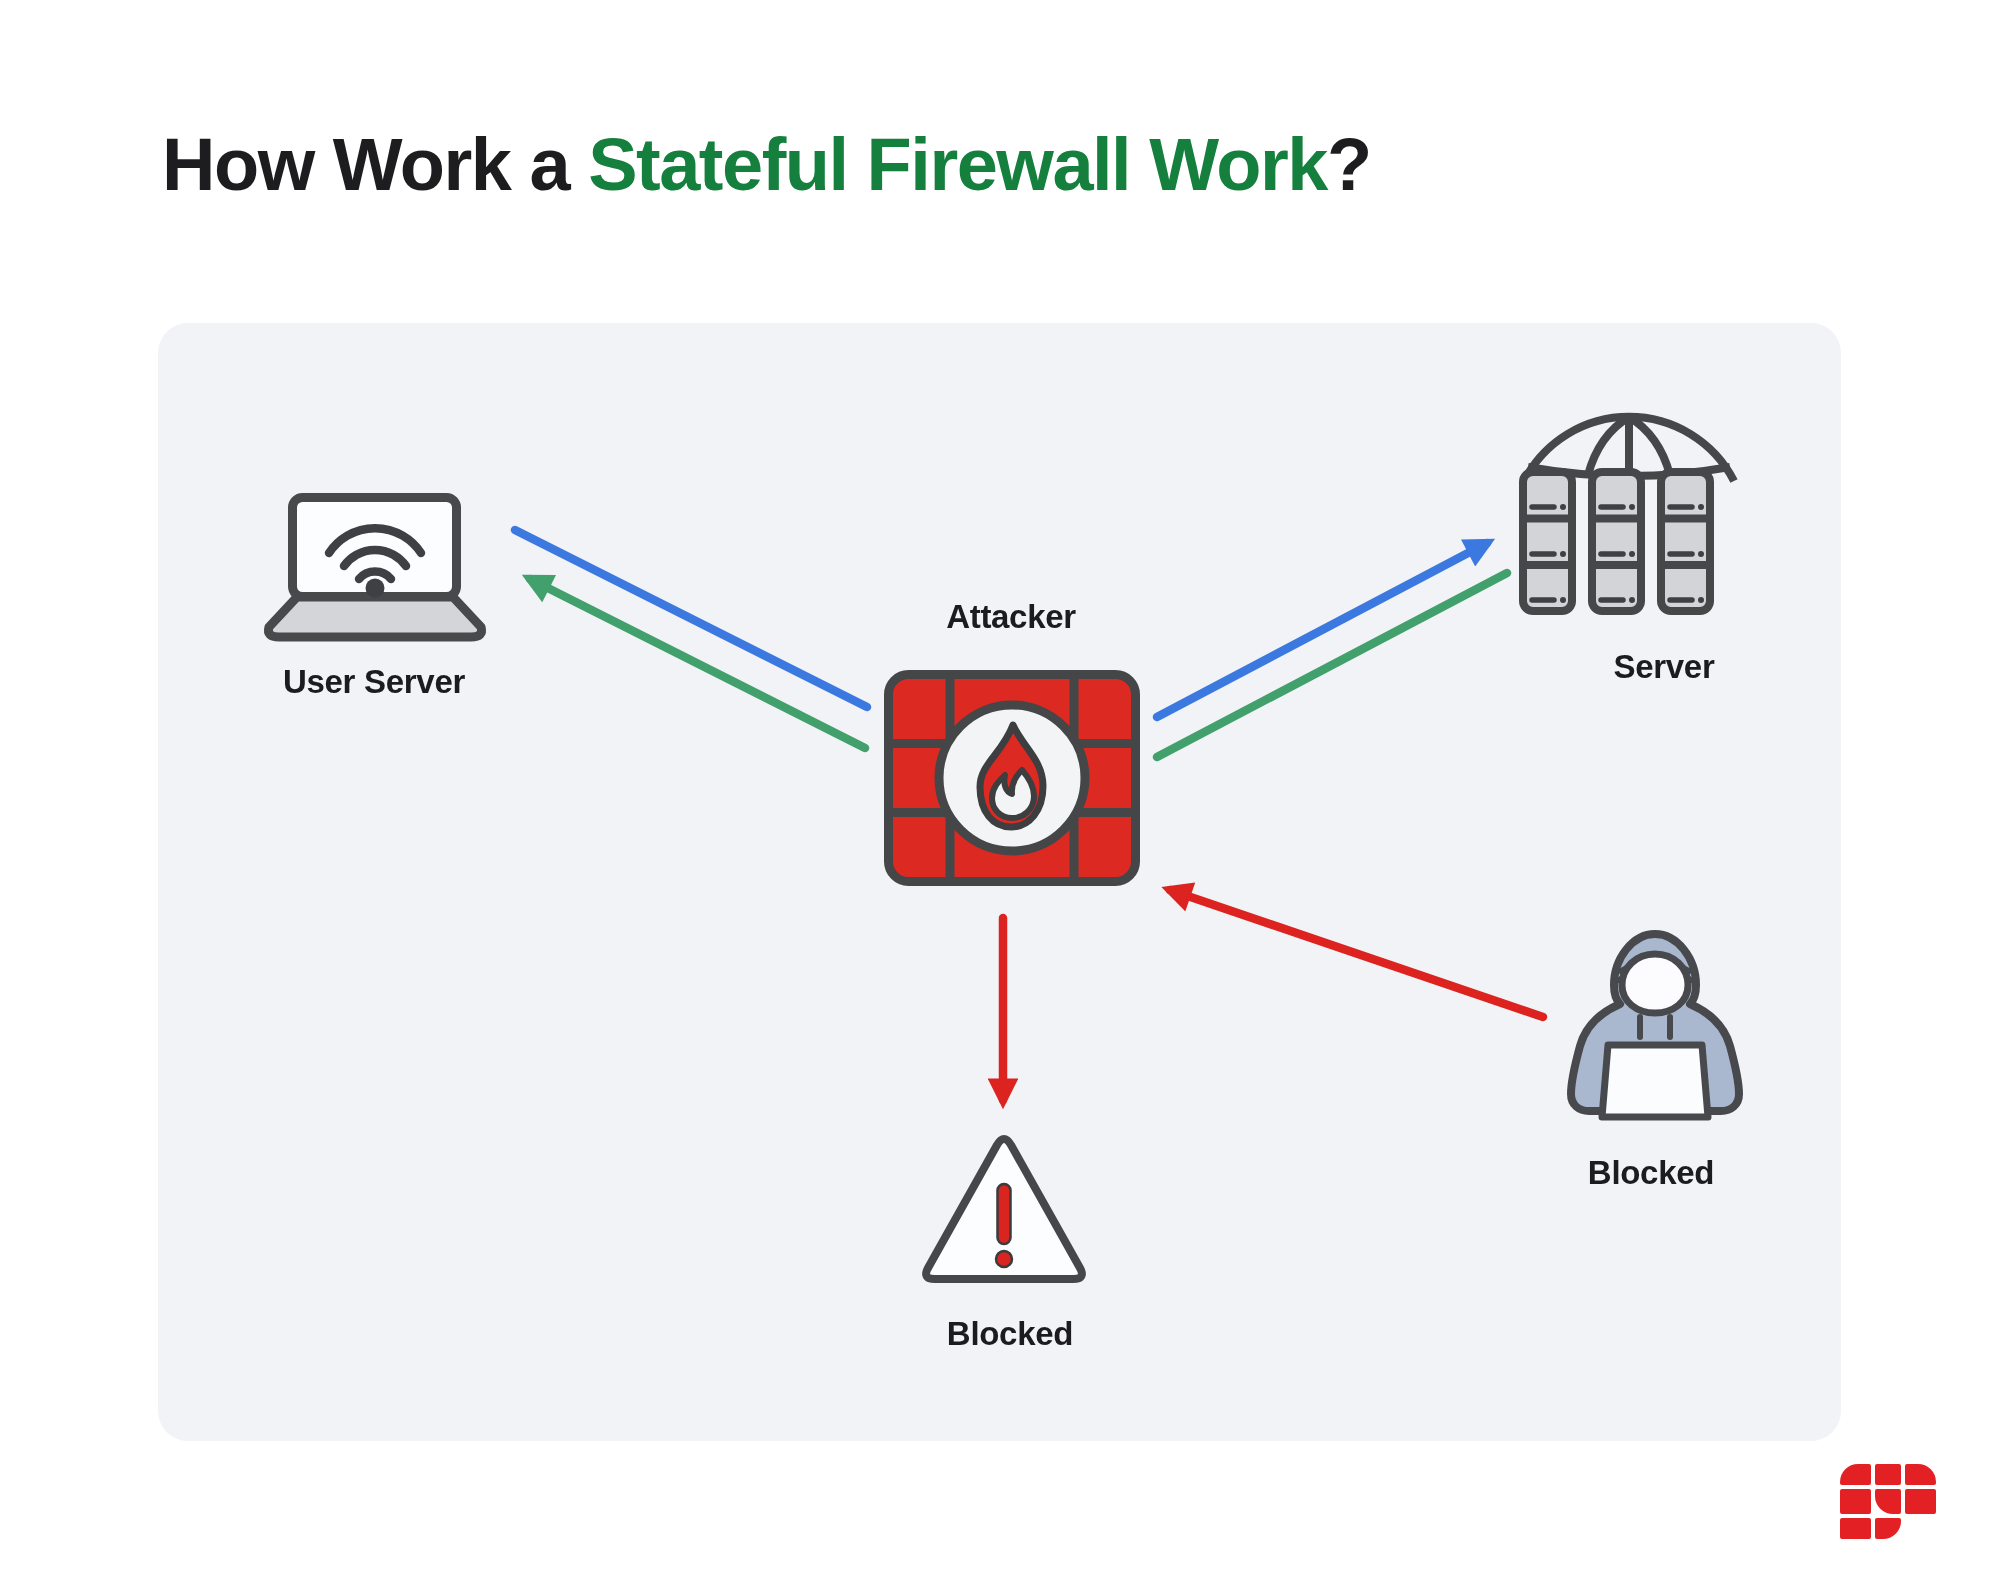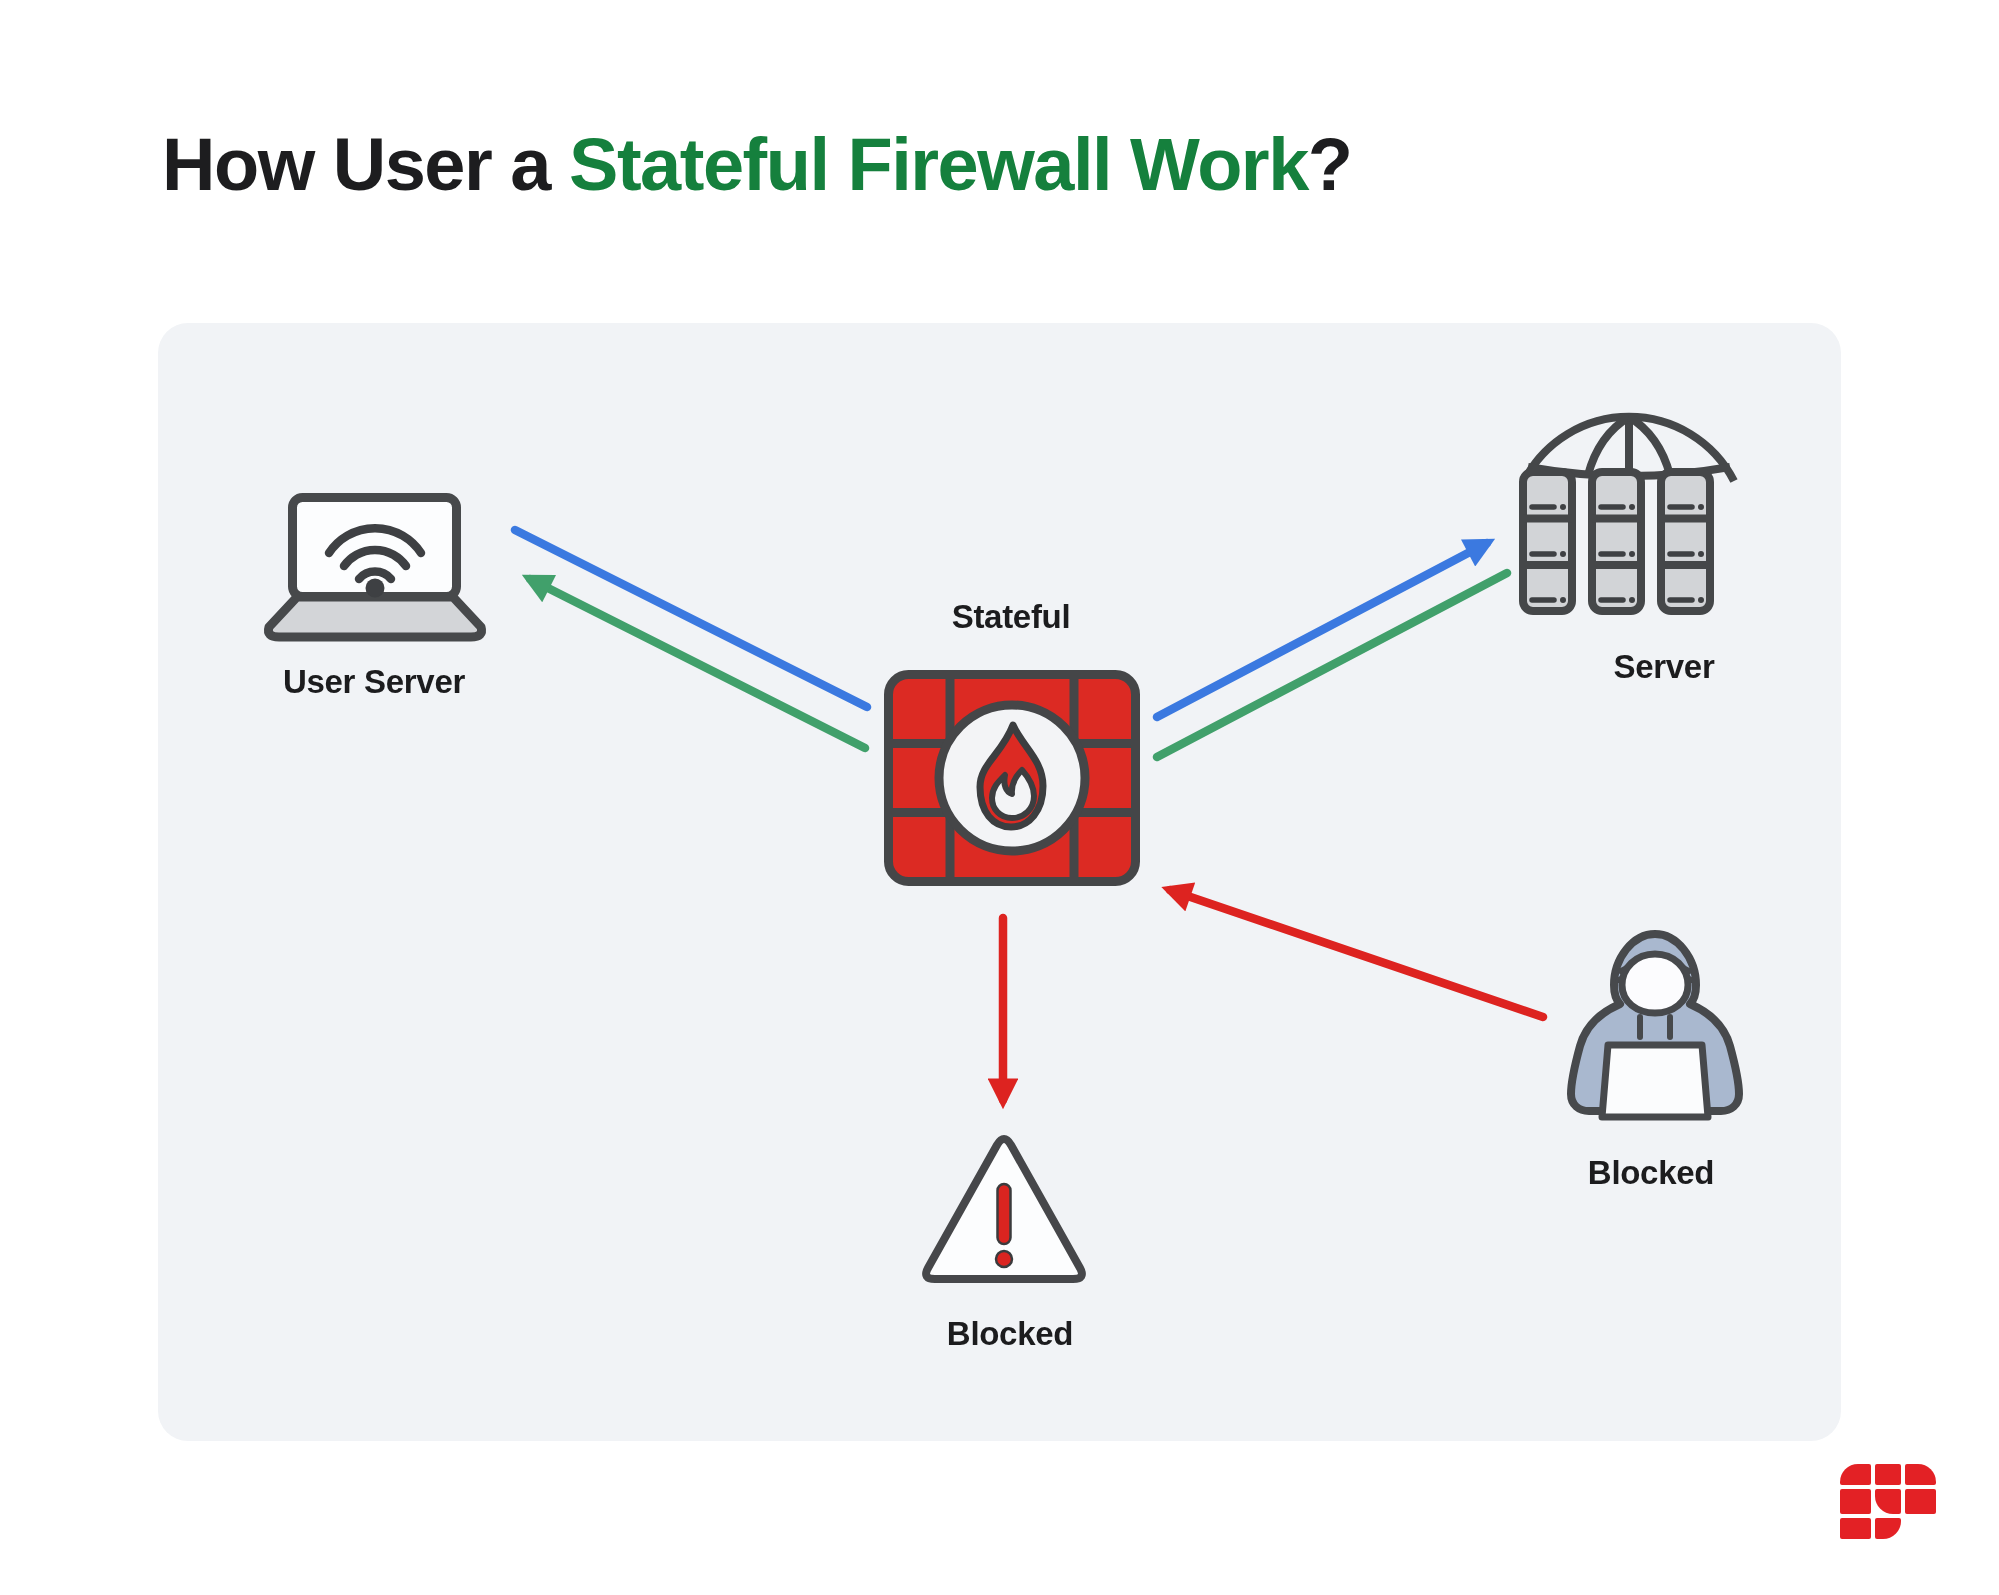--- a/index.html
+++ b/index.html
@@ -34,21 +34,21 @@
   .logo .tr{border-top-right-radius:18px;}
   .logo .bl{border-bottom-left-radius:18px;}
   .logo .br{border-bottom-right-radius:18px;}
   .logo .ml{grid-column:1;grid-row:2;}
   .logo .mr{grid-column:3;grid-row:2;}
 </style>
 </head>
 <body>
 
 <div class="title">
-  <span>How User a </span><span class="hl">Stateful Firewall Work</span><span>?</span>
+  <span>How Work a </span><span class="hl">Stateful Firewall Work</span><span>?</span>
 </div>
 
 <div class="panel"></div>
 
 <svg class="layer connectors" width="1999" height="1595" viewBox="0 0 1999 1595">
   <defs>
     <marker id="ah-blue" viewBox="0 0 10 10" refX="7" refY="5" markerWidth="3.8" markerHeight="3.6" orient="auto" markerUnits="strokeWidth">
         <path d="M0,0 L10,5 L0,10 Z" fill="#3b79e0"></path>
       </marker>
     <marker id="ah-green" viewBox="0 0 10 10" refX="7" refY="5" markerWidth="3.8" markerHeight="3.6" orient="auto" markerUnits="strokeWidth">
@@ -158,21 +158,21 @@
 
 <svg class="layer" style="left:915px;top:1128px" width="180" height="170" viewBox="0 0 180 170">
   <path d="M82,17 Q89,5 96,17 L165,140 Q171,151 158,151 L20,151 Q7,151 13,140 Z" fill="#fcfdfe" stroke="#46474a" stroke-width="8" stroke-linejoin="round"></path>
   <g fill="#da2420" stroke="#3a3b3d" stroke-width="2.5">
     <rect x="82.5" y="56" width="13" height="60" rx="6.5"></rect>
     <circle cx="89" cy="131" r="8"></circle>
   </g>
 </svg>
 
 <div class="node-label" style="left:224px;top:662px">User Server</div>
-<div class="node-label" style="left:861px;top:597px">Stateful</div>
+<div class="node-label" style="left:861px;top:597px">Attacker</div>
 <div class="node-label" style="left:1514px;top:647px">Server</div>
 <div class="node-label" style="left:1501px;top:1153px">Blocked</div>
 <div class="node-label" style="left:860px;top:1314px">Blocked</div>
 
 <div class="logo">
   <div class="tl"></div>
   <div></div>
   <div class="tr"></div>
   <div class="ml"></div>
   <div class="mr"></div>

